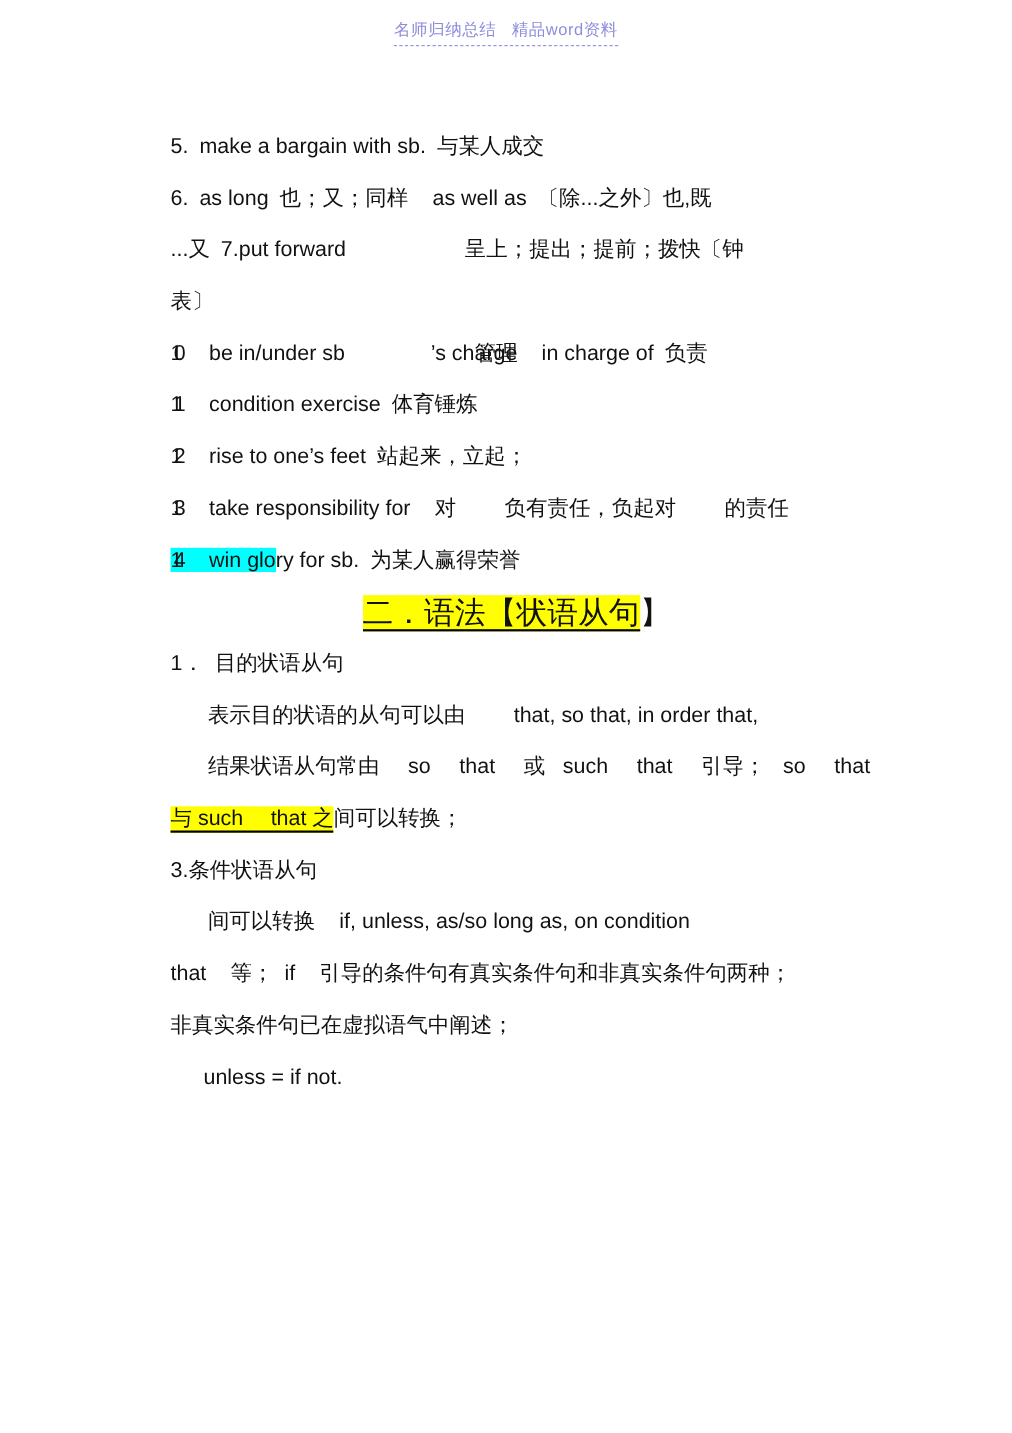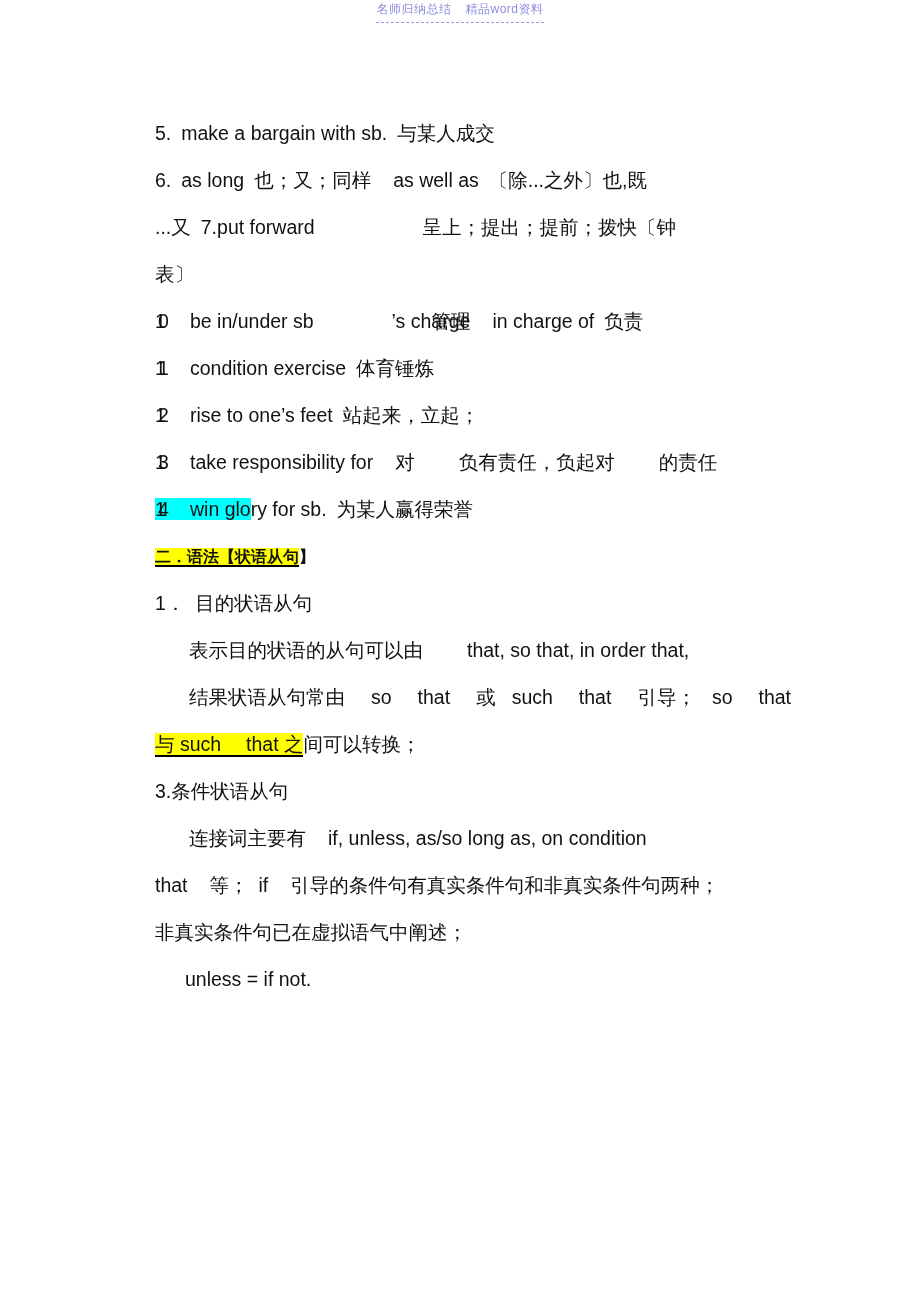--- a/index.html
+++ b/index.html
@@ -21,22 +21,22 @@
     position: absolute;
     top: 0;
     left: 0;
     width: 920px;
     height: 30px;
     display: flex;
     justify-content: center;
     align-items: flex-start;
   }
   .watermark {
-    margin-top: 1px;
-    font-size: 12px;
+    margin-top: 18px;
+    font-size: 15px;
     color: #8c8cdd;
     letter-spacing: 0.5px;
     white-space: nowrap;
     border-bottom: 1px dashed #9a9ae0;
     padding-bottom: 4px;
   }
   .watermark .gap {
     display: inline-block;
     width: 14px;
   }
@@ -107,22 +107,23 @@
     background: #00ffff;
   }
   .hl-yellow {
     background: #ffff00;
   }
   .underline-blk {
     border-bottom: 2px solid #000000;
   }
 
   .heading-2 {
-    font-weight: bold;
-    font-size: 16px;
+    font-weight: normal;
+    font-size: 28px;
+    text-align: center;
   }
 
   
   .wide-gap { display: inline-block; width: 26px; }
   .wide-gap-s { display: inline-block; width: 16px; }
 </style>
 </head>
 <body>
 
 <div class="page-header">
@@ -190,21 +191,21 @@
 
   <div class="line">
     <span class="hl-yellow underline-blk">与 such　 that 之</span><span>间可以转换；</span>
   </div>
 
   <div class="line">
     <span>3.</span><span>条件状语从句</span>
   </div>
 
   <div class="line indent-1">
-    <span>连接词主要有</span><span class="sp-md"></span><span>if, unless, as/so long as, on condition</span>
+    <span>间可以转换</span><span class="sp-md"></span><span>if, unless, as/so long as, on condition</span>
   </div>
 
   <div class="line">
     <span>that</span><span class="sp-md"></span><span>等；</span><span class="sp-sm"></span><span>if</span><span class="sp-md"></span><span>引导的条件句有真实条件句和非真实条件句两种；</span>
   </div>
 
   <div class="line">
     <span>非真实条件句已在虚拟语气中阐述；</span>
   </div>
 

